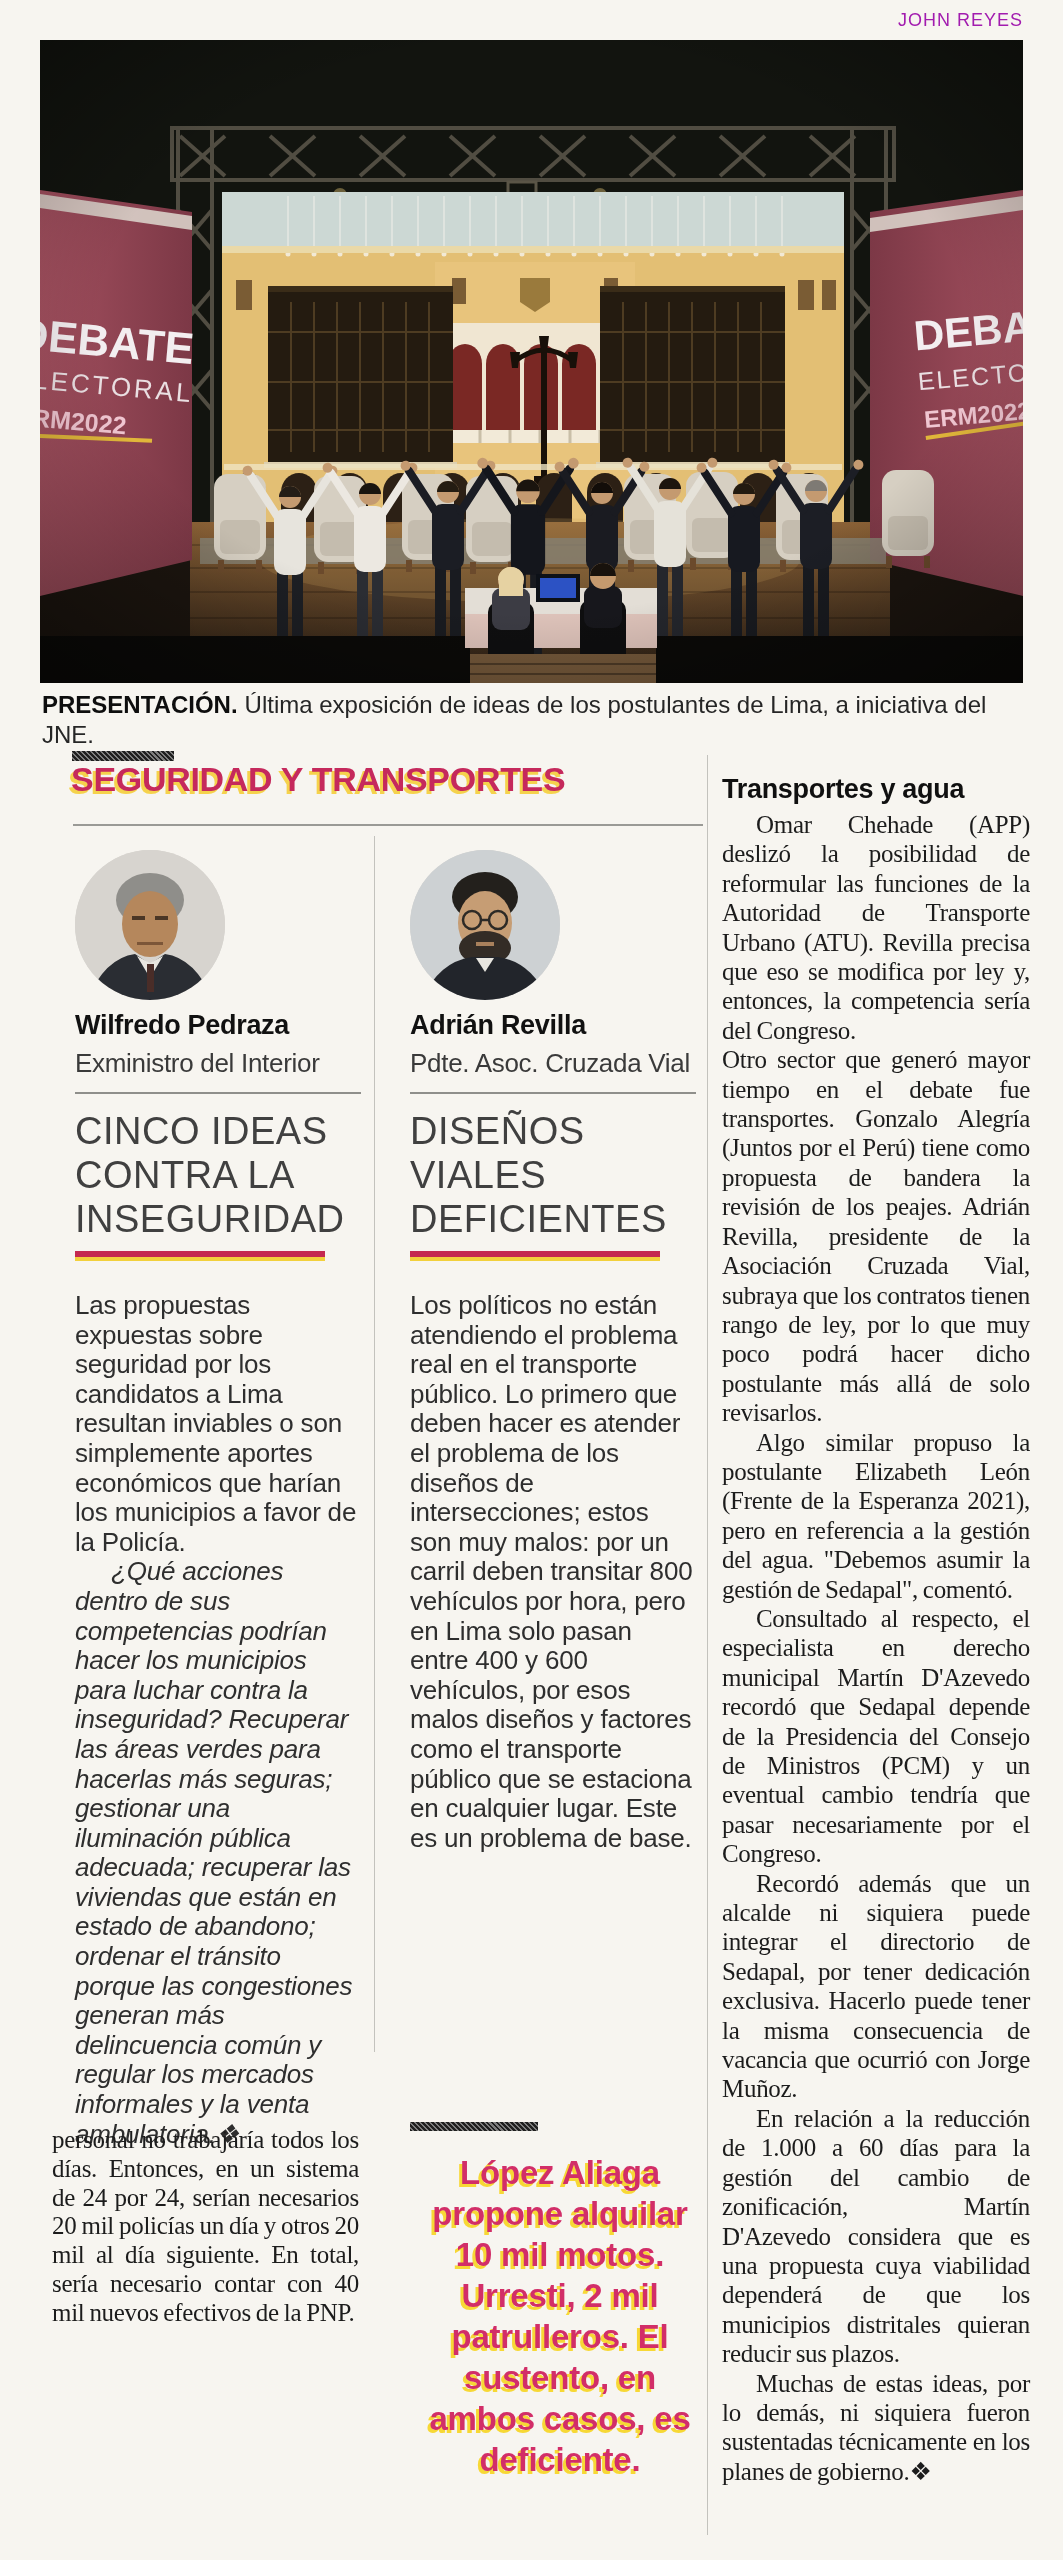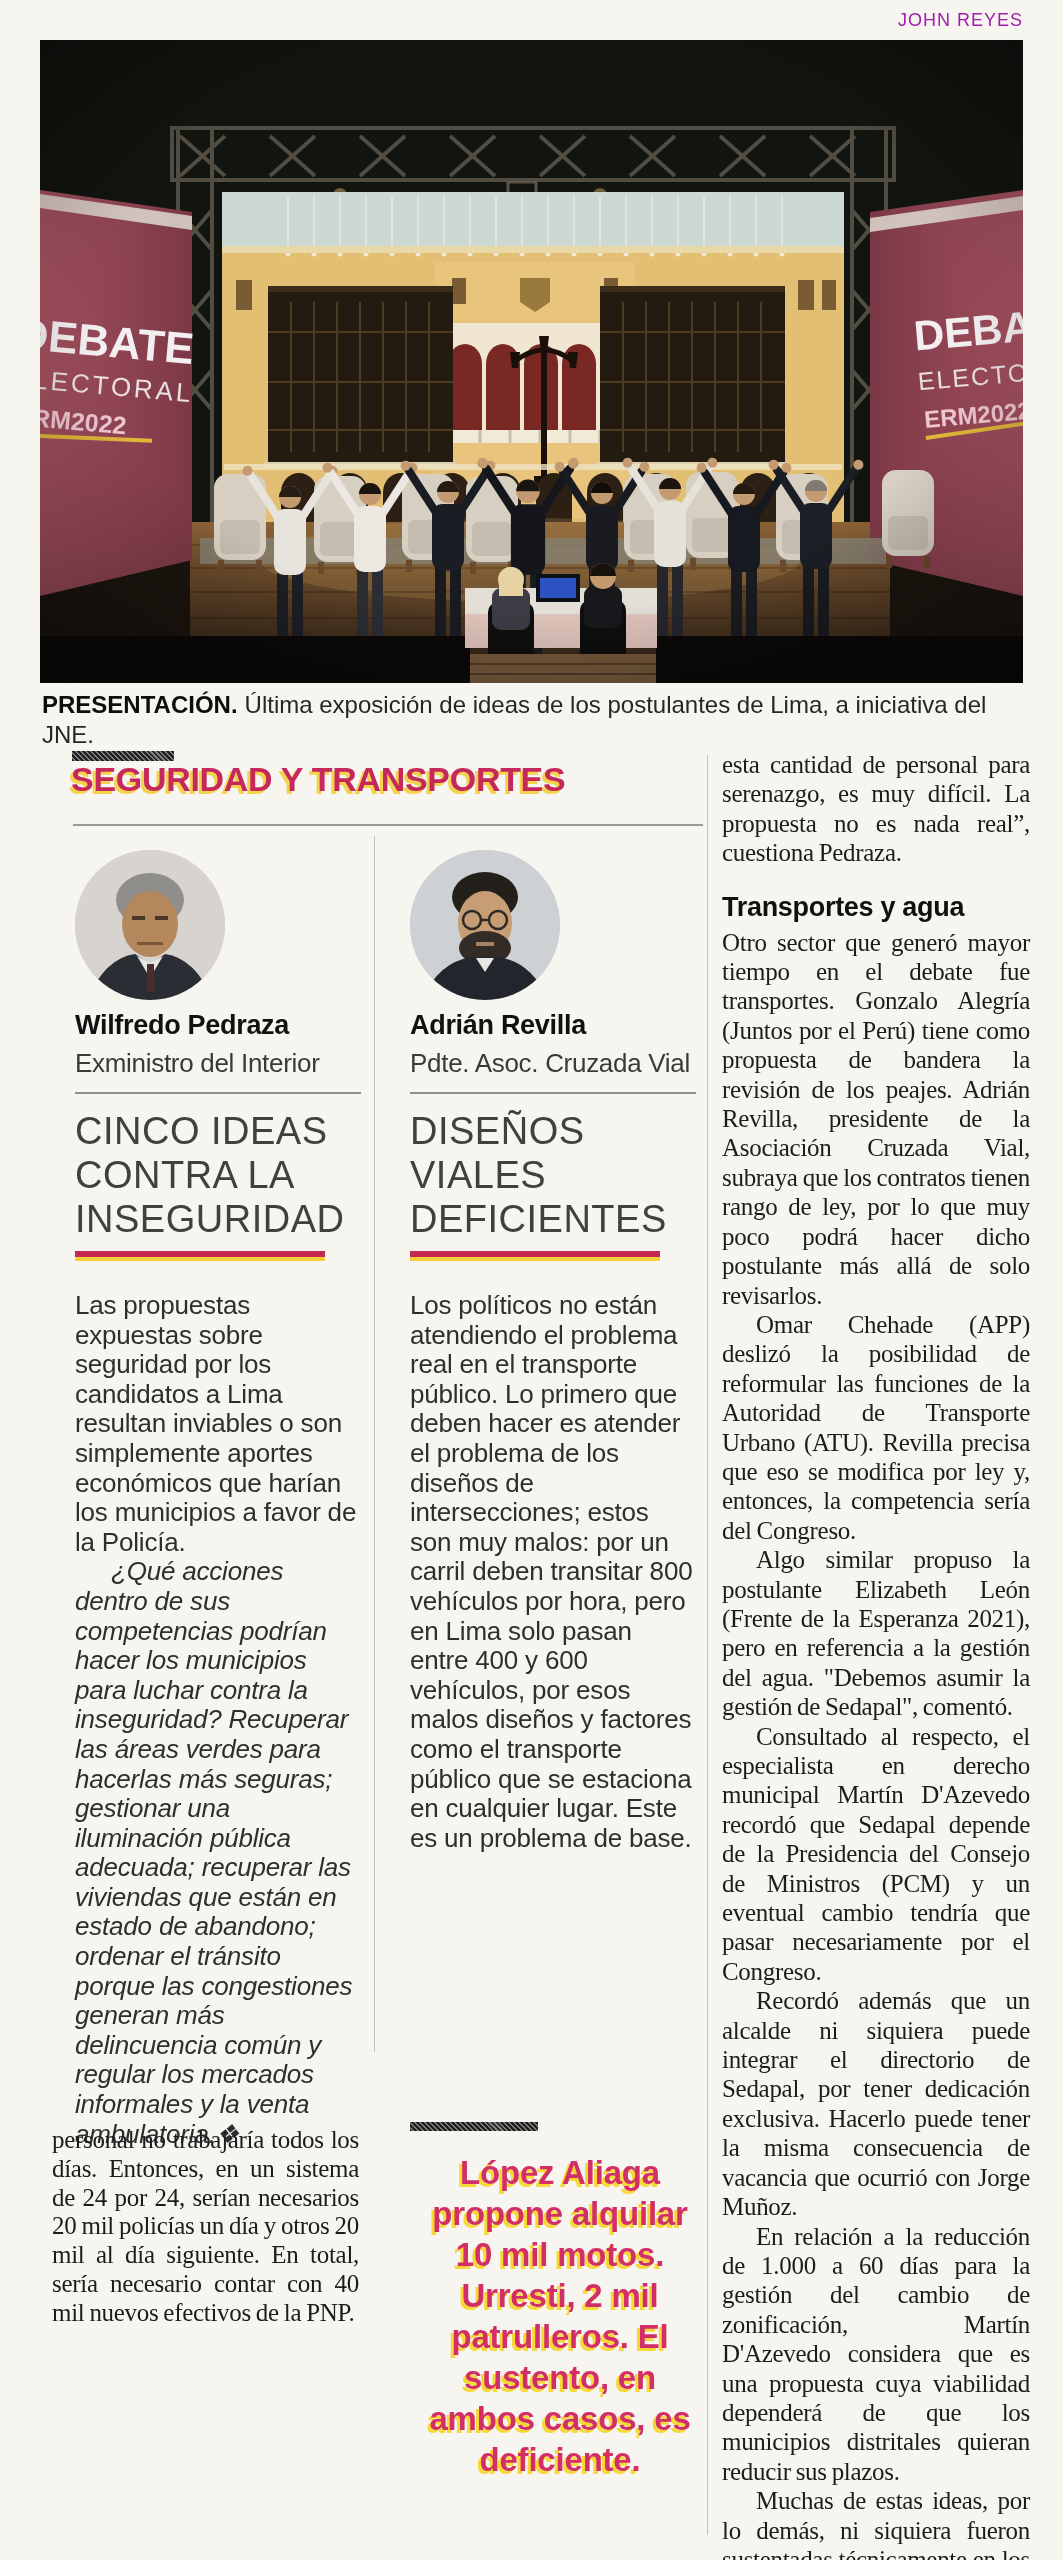--- a/index.html
+++ b/index.html
@@ -408,24 +408,23 @@
 patrulleros. El
 sustento, en
 ambos casos, es
 deficiente.</div>
 
   <section class="abs cont-left">
     <p class="serif-body">personal no trabajaría todos los días. Entonces, en un sistema de 24 por 24, serían necesarios 20 mil policías un día y otros 20 mil al día siguiente. En total, sería necesario contar con 40 mil nuevos efectivos de la PNP.</p>
   </section>
 
   <section class="abs right-col">
-    <p class="serif-body">esta cantidad de personal para serenazgo, es muy difícil. La propuesta no es nada real”, cuestiona Pedraza.</p>
     <h3 class="subhead">Transportes y agua</h3>
+    <p class="serif-body indent">Omar Chehade (APP) deslizó la posibilidad de reformular las funciones de la Autoridad de Transporte Urbano (ATU). Revilla precisa que eso se modifica por ley y, entonces, la competencia sería del Congreso.</p>
     <p class="serif-body">Otro sector que generó mayor tiempo en el debate fue transportes. Gonzalo Alegría (Juntos por el Perú) tiene como propuesta de bandera la revisión de los peajes. Adrián Revilla, presidente de la Asociación Cruzada Vial, subraya que los contratos tienen rango de ley, por lo que muy poco podrá hacer dicho postulante más allá de solo revisarlos.</p>
-    <p class="serif-body indent">Omar Chehade (APP) deslizó la posibilidad de reformular las funciones de la Autoridad de Transporte Urbano (ATU). Revilla precisa que eso se modifica por ley y, entonces, la competencia sería del Congreso.</p>
     <p class="serif-body indent">Algo similar propuso la postulante Elizabeth León (Frente de la Esperanza 2021), pero en referencia a la gestión del agua. "Debemos asumir la gestión de Sedapal", comentó.</p>
     <p class="serif-body indent">Consultado al respecto, el especialista en derecho municipal Martín D'Azevedo recordó que Sedapal depende de la Presidencia del Consejo de Ministros (PCM) y un eventual cambio tendría que pasar necesariamente por el Congreso.</p>
     <p class="serif-body indent">Recordó además que un alcalde ni siquiera puede integrar el directorio de Sedapal, por tener dedicación exclusiva. Hacerlo puede tener la misma consecuencia de vacancia que ocurrió con Jorge Muñoz.</p>
     <p class="serif-body indent">En relación a la reducción de 1.000 a 60 días para la gestión del cambio de zonificación, Martín D'Azevedo considera que es una propuesta cuya viabilidad dependerá de que los municipios distritales quieran reducir sus plazos.</p>
     <p class="serif-body indent">Muchas de estas ideas, por lo demás, ni siquiera fueron sustentadas técnicamente en los planes de gobierno.❖</p>
   </section>
 
 </div>
 
 </body></html>

